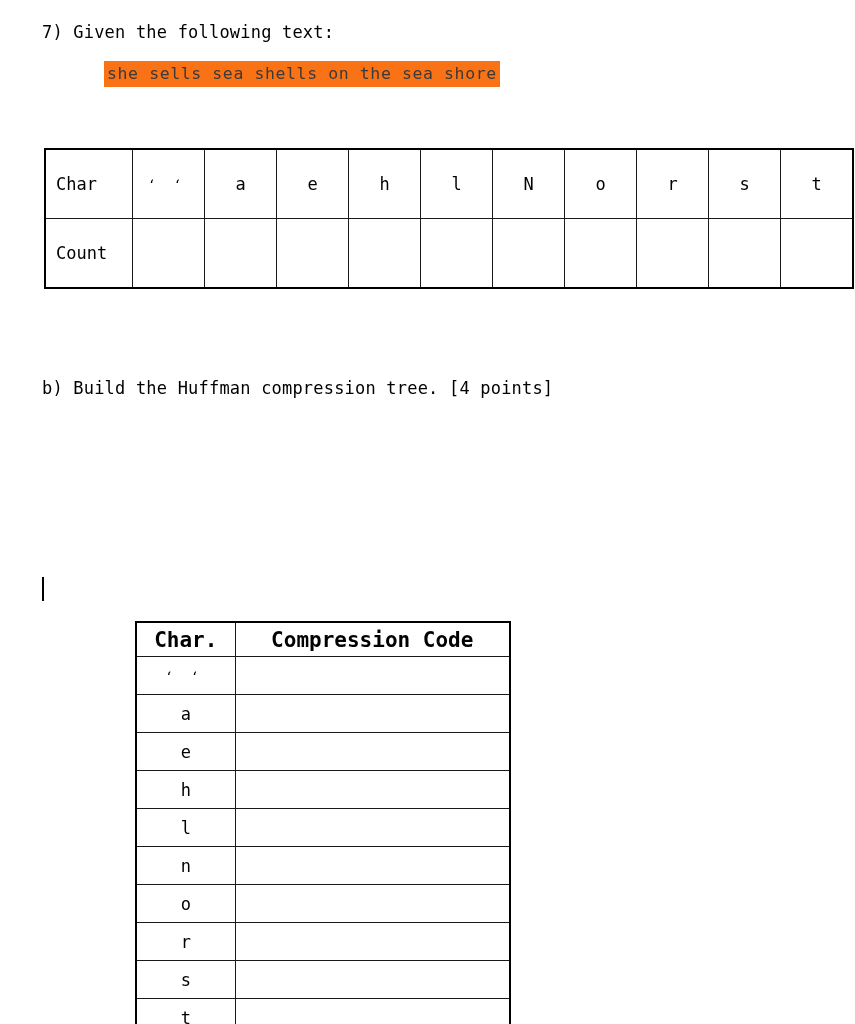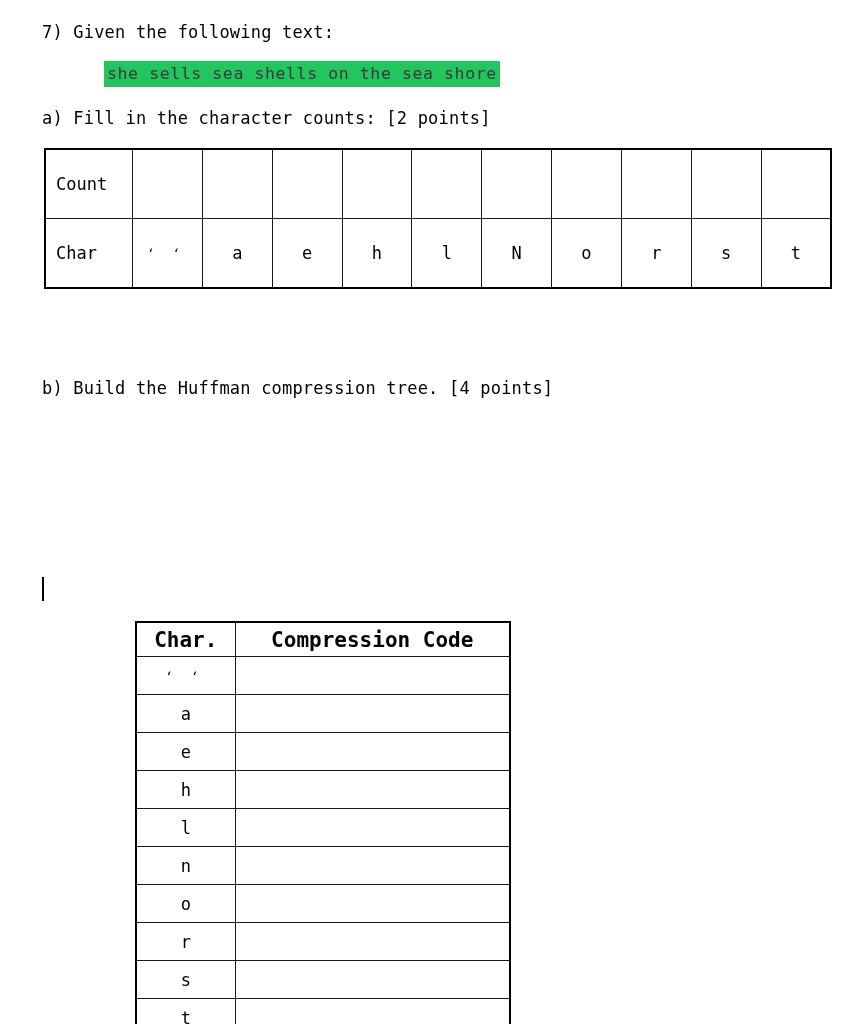--- a/index.html
+++ b/index.html
@@ -48,21 +48,21 @@
 
   .quoted {
     position: absolute;
     left: 104px;
     top: 46px;
     font-family: "DejaVu Sans Mono", "Liberation Mono", monospace;
     font-size: 16.5px;
     line-height: 24px;
     letter-spacing: 0.6px;
     color: #3a3a3a;
-    background: #22c55e;
+    background: #f97316;
     padding: 1px 3px;
     white-space: pre;
   }
 
   
   #table-counts {
     position: absolute;
     left: 44px;
     top: 133px;
     border-collapse: collapse;
@@ -124,50 +124,49 @@
 </style>
 </head>
 <body>
 
 <div class="page">
 
   <div class="q-line" id="line-intro">7) Given the following text:</div>
 
   <div class="quoted">she sells sea shells on the sea shore</div>
 
-  <div class="q-line" id="line-a">a) Fill in the character counts: [2 points]</div>
 
   <table id="table-counts">
     <tbody>
-      <tr>
-        <td class="rowlabel">Count</td>
-        <td class="blank"></td>
-        <td class="blank"></td>
-        <td class="blank"></td>
-        <td class="blank"></td>
-        <td class="blank"></td>
-        <td class="blank"></td>
-        <td class="blank"></td>
-        <td class="blank"></td>
-        <td class="blank"></td>
-        <td class="blank"></td>
-      </tr>
       <tr>
         <td class="rowlabel">Char</td>
         <td class="charcell"><span class="spacechar">‘ ‘</span></td>
         <td class="charcell">a</td>
         <td class="charcell">e</td>
         <td class="charcell">h</td>
         <td class="charcell">l</td>
         <td class="charcell">N</td>
         <td class="charcell">o</td>
         <td class="charcell">r</td>
         <td class="charcell">s</td>
         <td class="charcell">t</td>
       </tr>
+      <tr>
+        <td class="rowlabel">Count</td>
+        <td class="blank"></td>
+        <td class="blank"></td>
+        <td class="blank"></td>
+        <td class="blank"></td>
+        <td class="blank"></td>
+        <td class="blank"></td>
+        <td class="blank"></td>
+        <td class="blank"></td>
+        <td class="blank"></td>
+        <td class="blank"></td>
+      </tr>
     </tbody>
   </table>
 
   <div class="q-line" id="line-b">b) Build the Huffman compression tree. [4 points]</div>
 
   <div class="caret"></div>
 
 
   <table id="table-codes">
     <colgroup>

